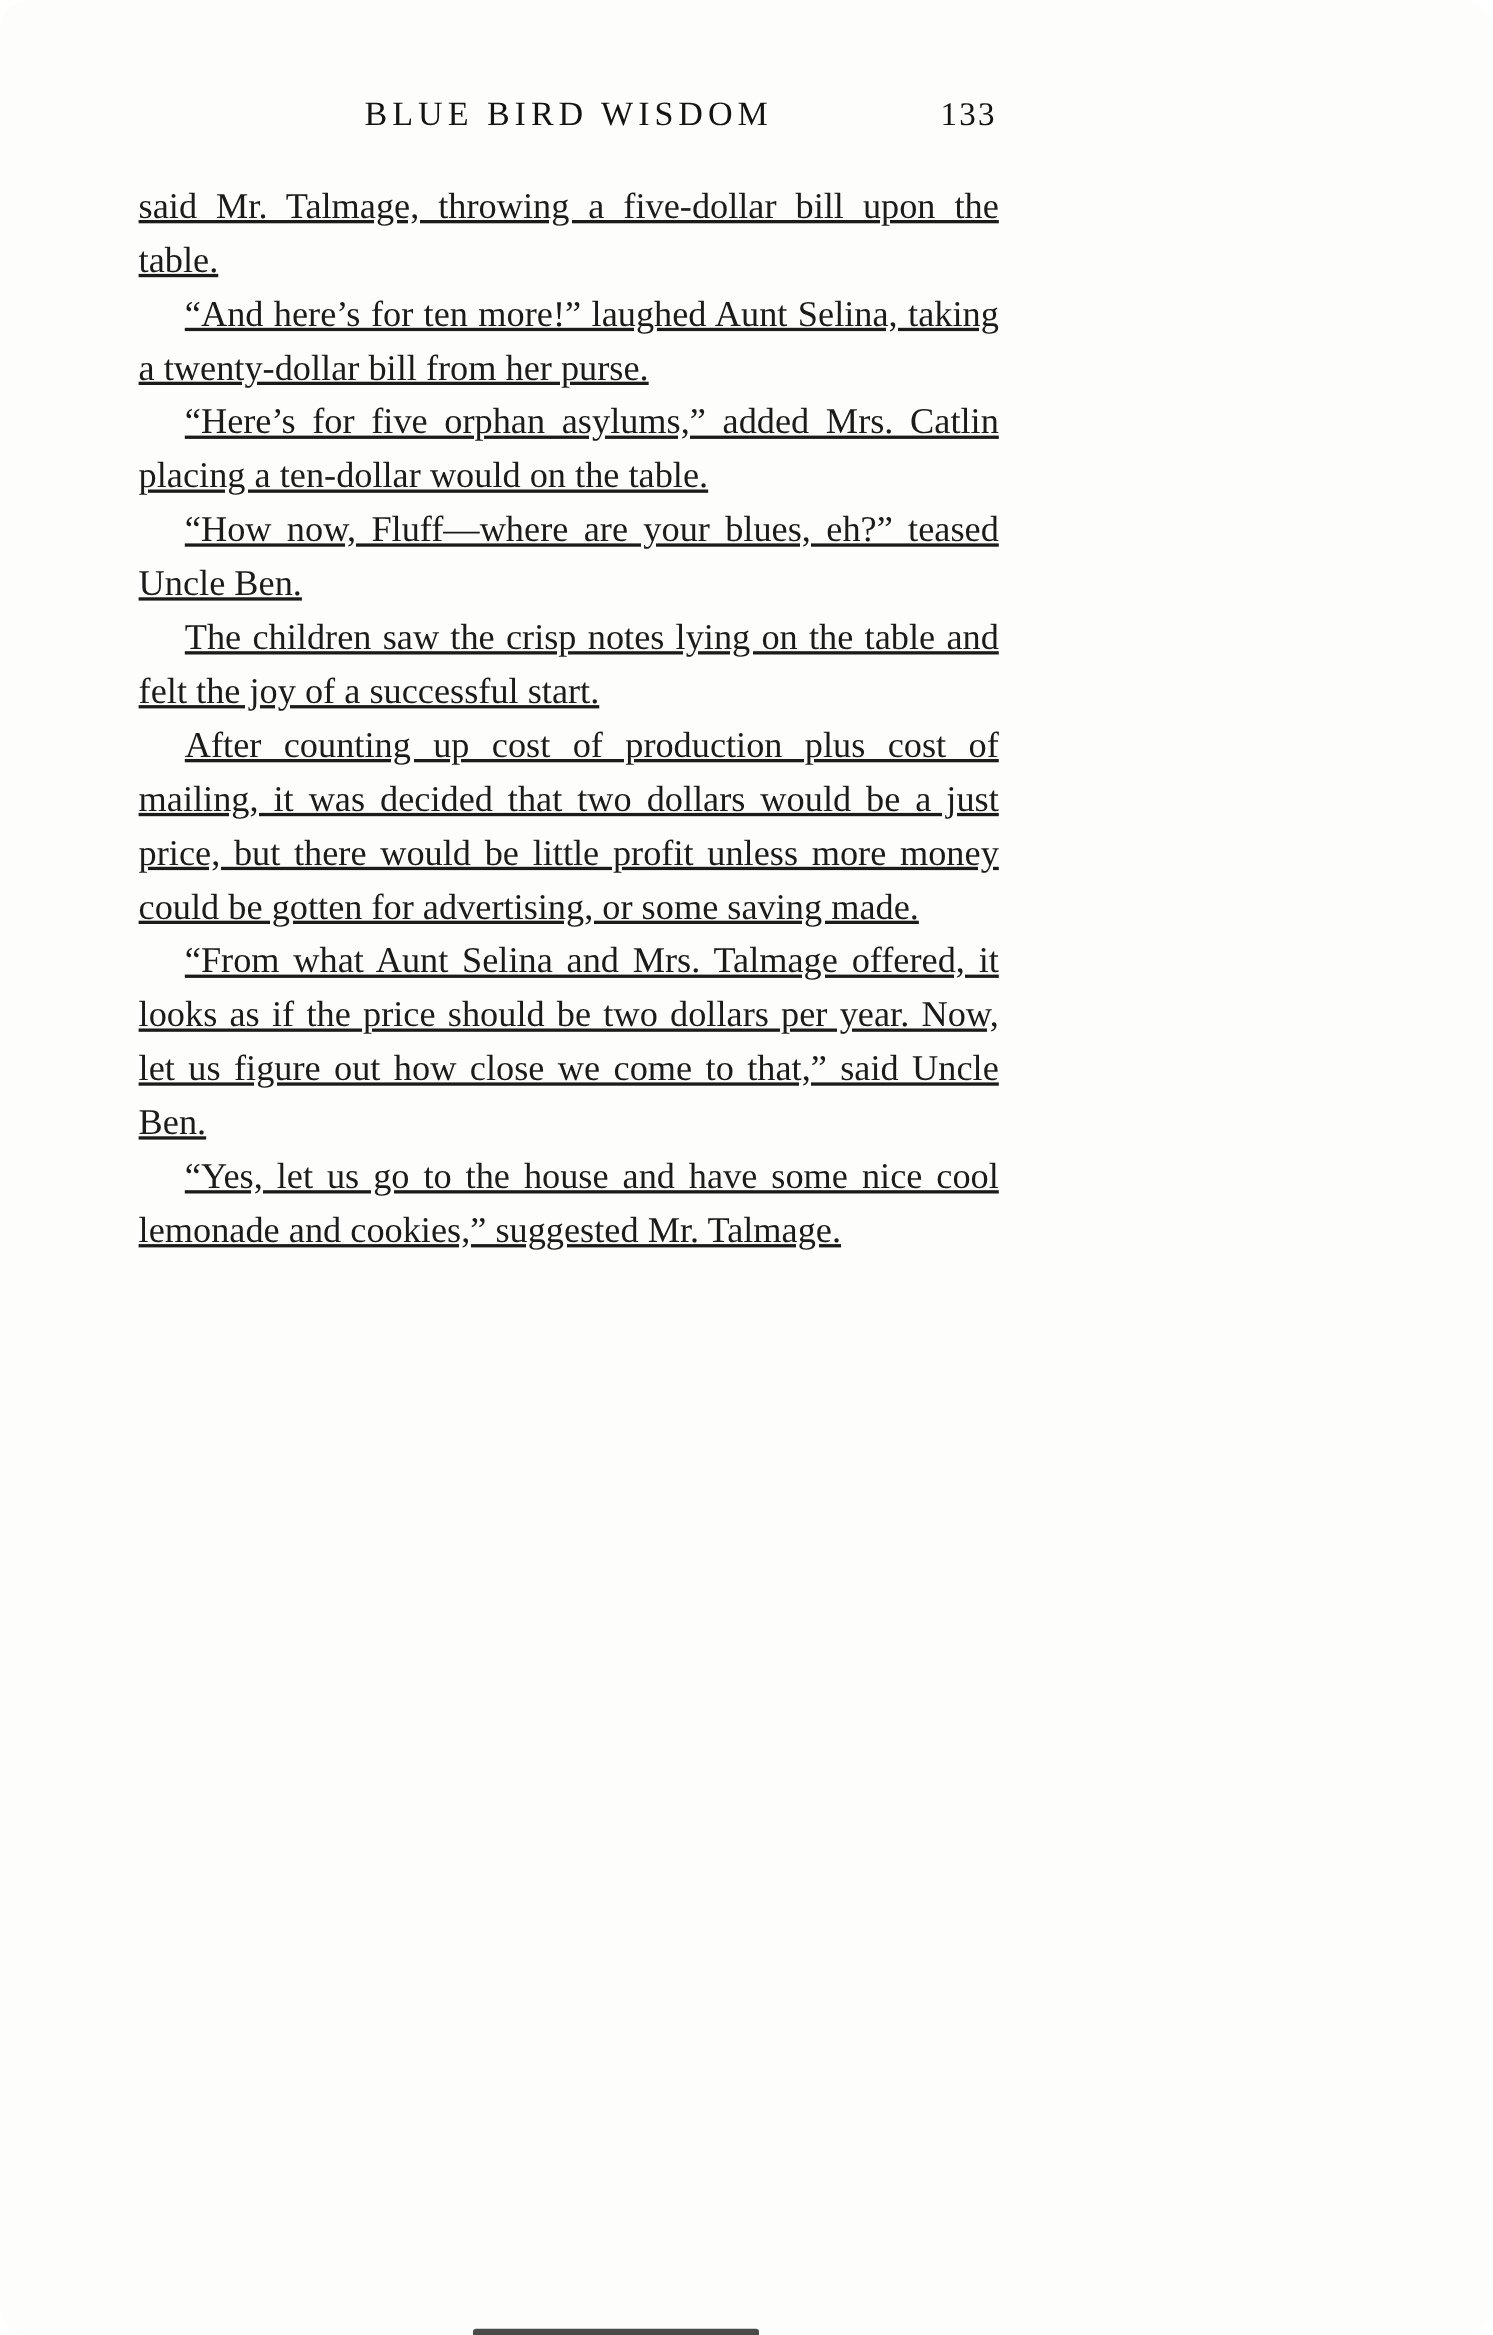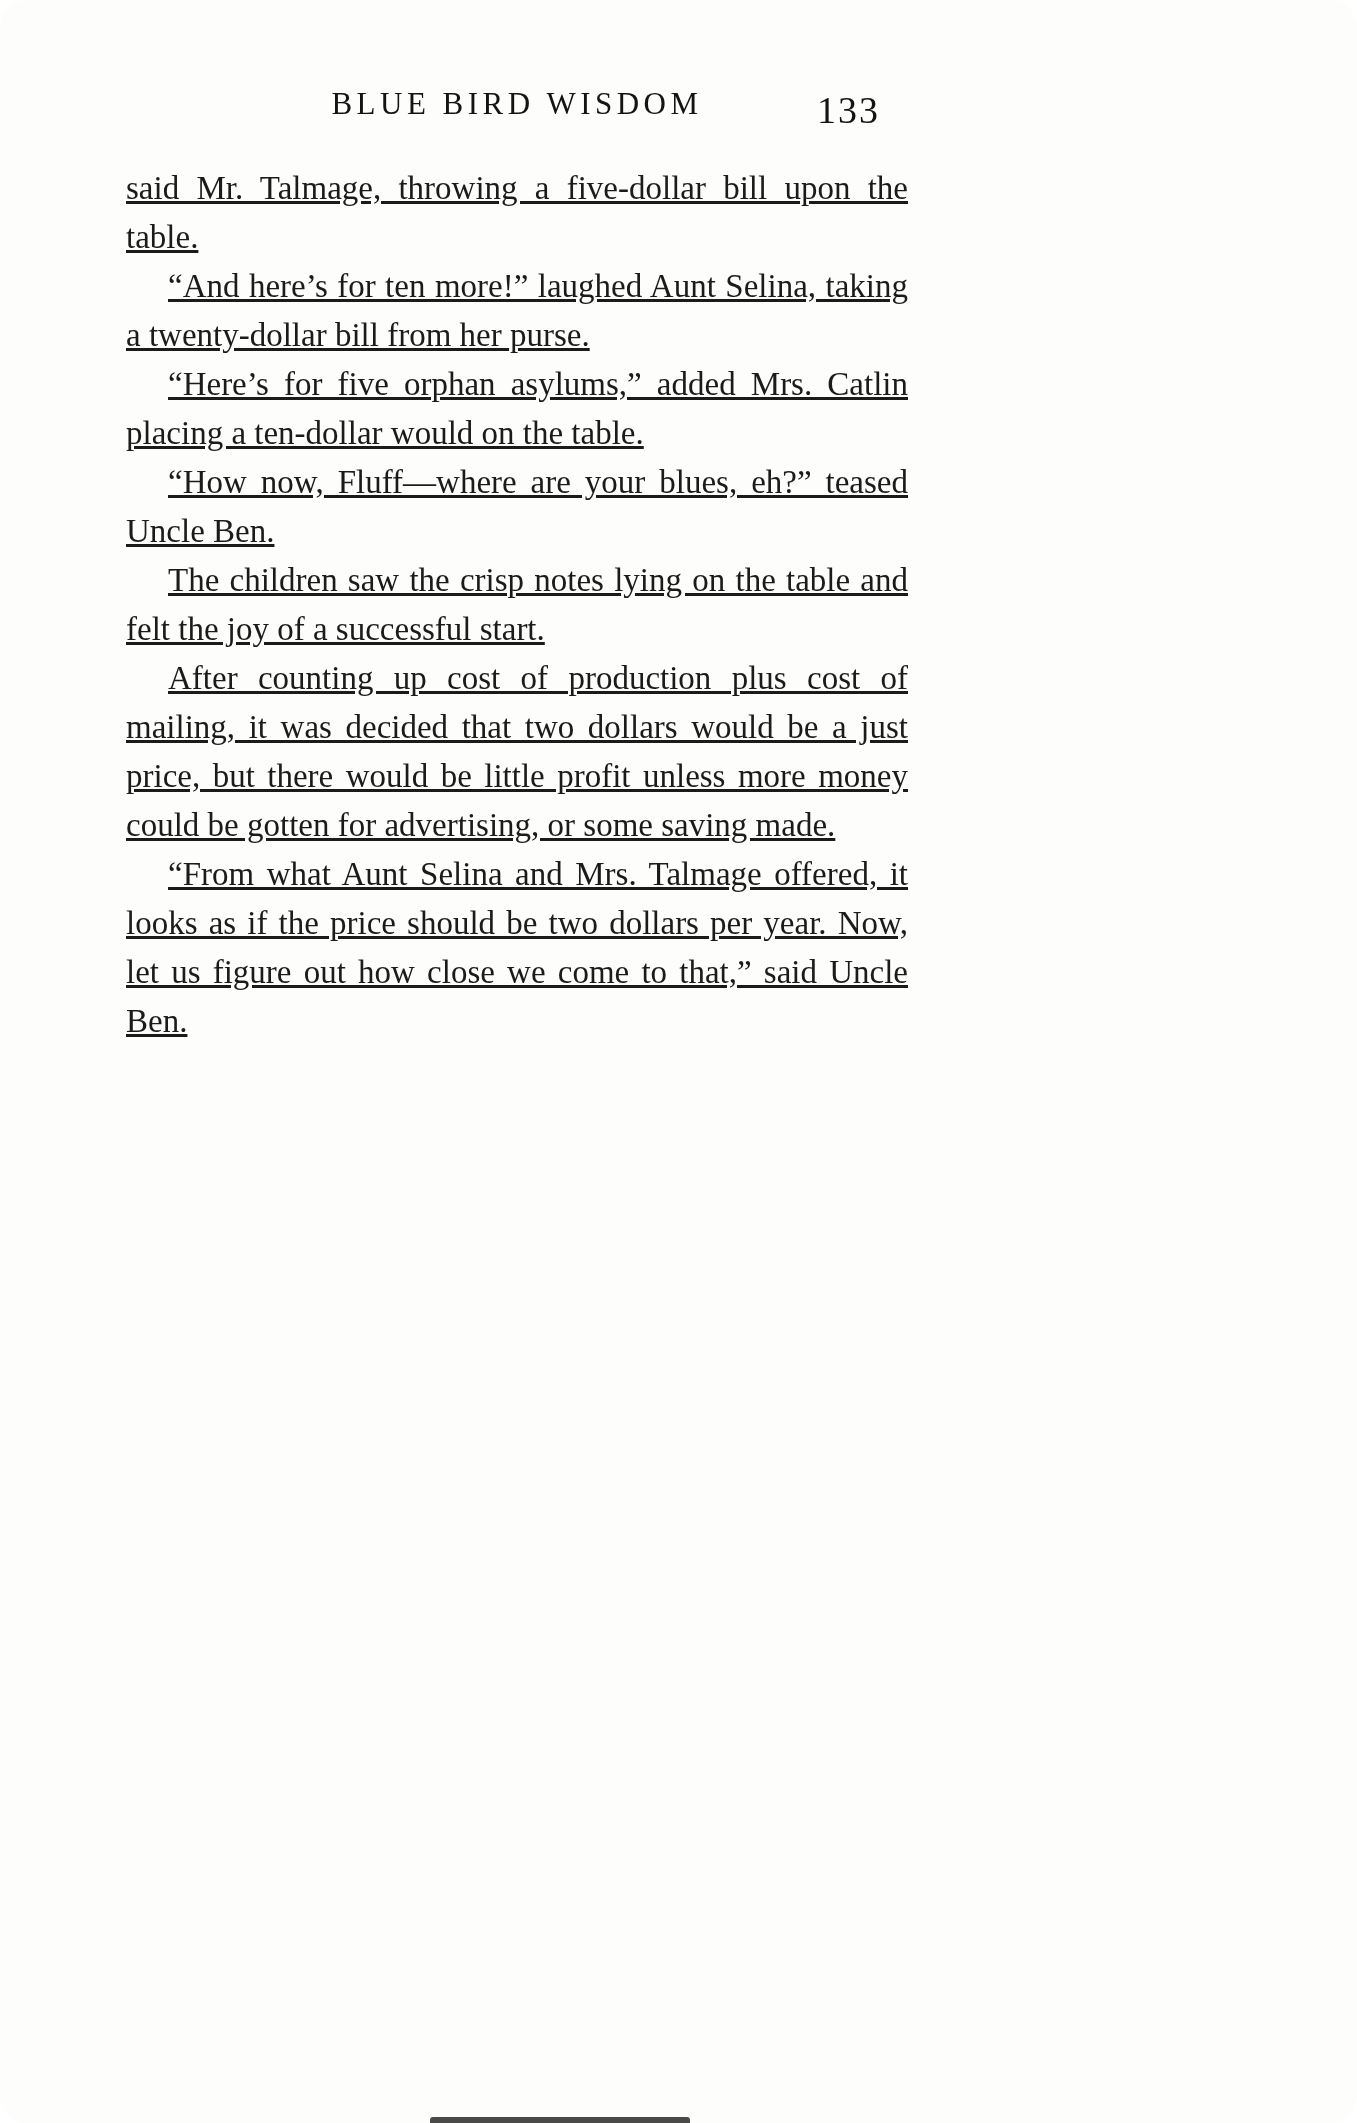--- a/index.html
+++ b/index.html
@@ -31,23 +31,23 @@
   }
   .title {
     display: block;
     text-align: center;
     font-size: 31px;
     letter-spacing: 4.5px;
     color: #141414;
   }
   .pagenum {
     position: absolute;
-    right: 28px;
+    right: 2px;
     top: 2px;
-    font-size: 38px;
+    font-size: 30px;
     letter-spacing: 2px;
     color: #141414;
   }
   .body-text {
     font-size: 33px;
     line-height: 49px;
     text-align: justify;
     text-justify: inter-word;
   }
   .para {
@@ -79,16 +79,17 @@
       <span class="pagenum">133</span>
     </div>
     <div class="body-text">
         <p class="para">said Mr. Talmage, throwing a five-dollar bill upon the table.</p>
         <p class="para indent">“And here’s for ten more!” laughed Aunt Selina, taking a twenty-dollar bill from her purse.</p>
         <p class="para indent">“Here’s for five orphan asylums,” added Mrs. Catlin placing a ten-dollar would on the table.</p>
         <p class="para indent">“How now, Fluff—where are your blues, eh?” teased Uncle Ben.</p>
         <p class="para indent">The children saw the crisp notes lying on the table and felt the joy of a successful start.</p>
         <p class="para indent">After counting up cost of production plus cost of mailing, it was decided that two dollars would be a just price, but there would be little profit unless more money could be gotten for advertising, or some saving made.</p>
         <p class="para indent">“From what Aunt Selina and Mrs. Talmage offered, it looks as if the price should be two dollars per year.  Now, let us figure out how close we come to that,” said Uncle Ben.</p>
+        <p class="para indent">“Yes, let us go to the house and have some nice cool lemonade and cookies,” suggested Mr. Talmage.</p>
       </div>
   </div>
   <div class="scan-edge"></div>
 </div>
 
 </body></html>

